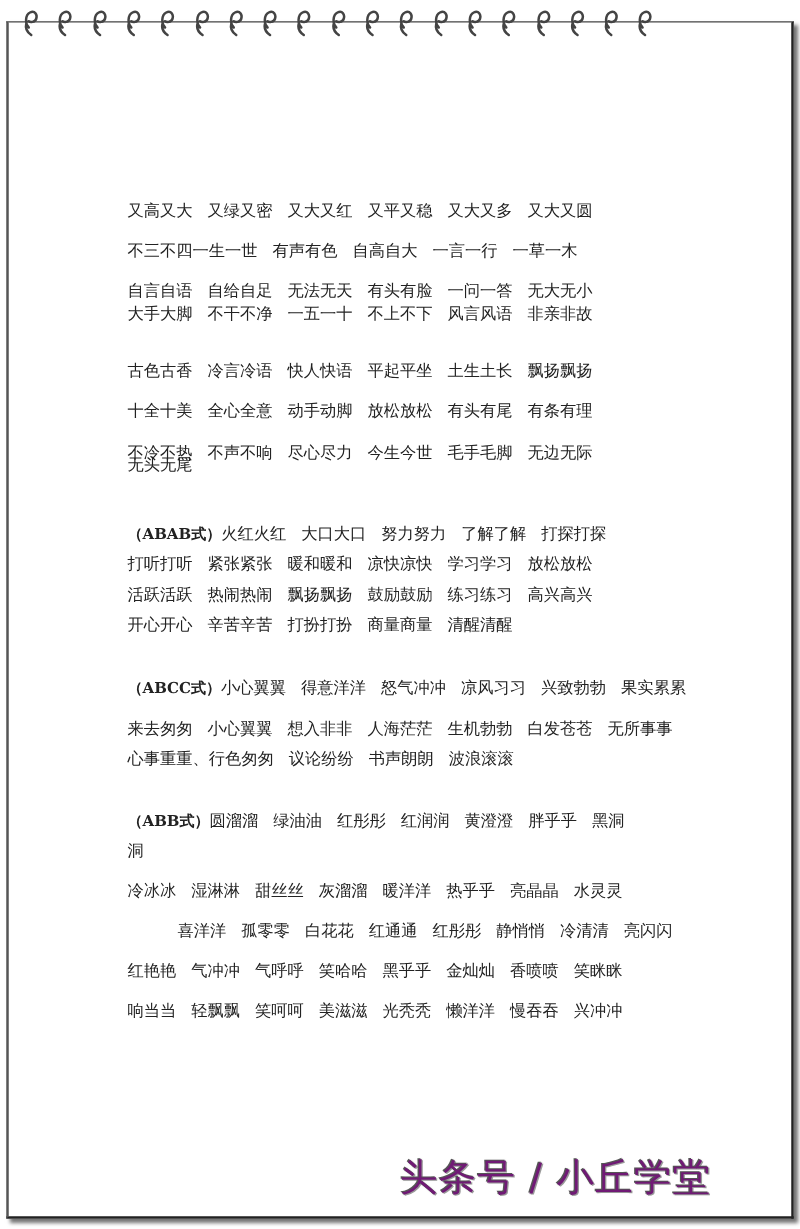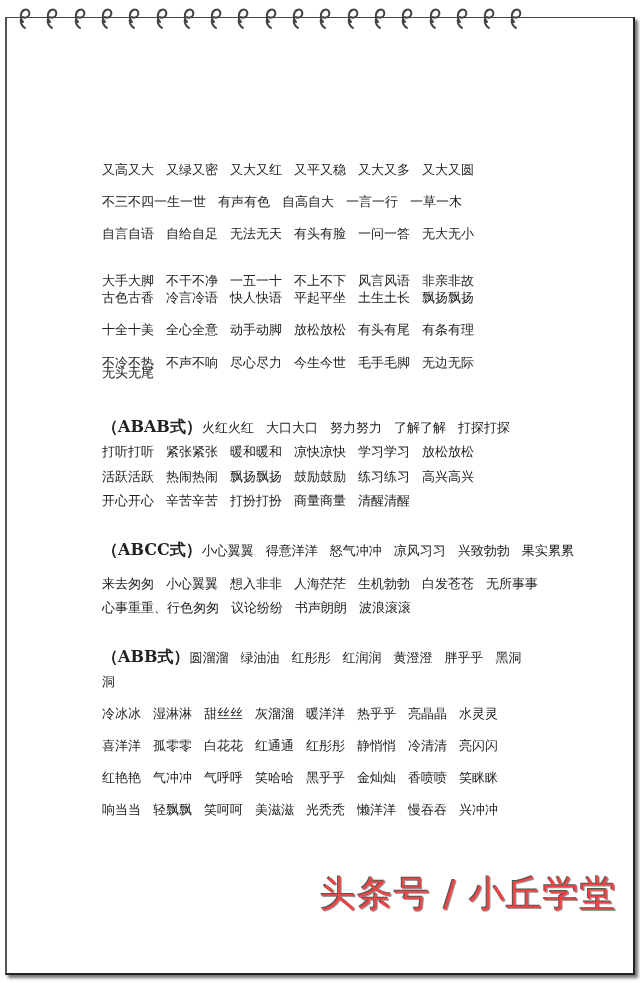--- a/index.html
+++ b/index.html
@@ -10,23 +10,23 @@
     border-left:2px solid #555; border-top:1px solid #444;
     border-right:2px solid #222; border-bottom:2px solid #222;
     box-shadow: 3px 3px 3px rgba(0,0,0,0.55);
     background:#ffffff;
   }
   .rings { position:absolute; left:0; top:0; width:640px; height:40px; }
   .ring { position:absolute; top:6px; width:12px; height:26px; }
   .content { position:absolute; left:102px; top:0; width:440px; font-size:13px; }
   .line { position:absolute; left:0; white-space:nowrap; height:18px; line-height:18px; }
   .w { display:inline-block; margin-right:12px; }
-  .tag { font-weight:bold; font-family:"DejaVu Serif", serif; font-size:16px; }
+  .tag { font-weight:bold; font-family:"DejaVu Serif", serif; font-size:12px; }
   .watermark {
-    position:absolute; left:320px; top:870px; font-size:36px; color:#ef4444;
+    position:absolute; left:320px; top:922px; font-size:30px; color:#701a75;
     letter-spacing:1px;
     text-shadow: -1px -1px 0 #555, 1px 1px 0 #999, 0 0 1px #777;
   }
 </style>
 </head>
 <body>
 
 <div class="page"></div>
 <div class="rings" id="rings">
     <div class="ring" style="left: 19px;"><svg width="12" height="26" viewBox="0 0 12 26">
@@ -85,33 +85,33 @@
       </svg></div>
     <div class="ring" style="left: 510.4px;"><svg width="12" height="26" viewBox="0 0 12 26">
         <path d="M6 22 C3 20,1 17,2 13 M4 16 C1 13,1 6,5 4 C9 2,11 6,10 9 C9 12,5 12,4 11" fill="none" stroke="#444" stroke-width="2" stroke-linecap="round"></path>
       </svg></div>
   </div>
 
 <div class="content" id="content">
     <div class="line" style="top: 161px;"><span class="w">又高又大</span><span class="w">又绿又密</span><span class="w">又大又红</span><span class="w">又平又稳</span><span class="w">又大又多</span><span class="w">又大又圆</span></div>
     <div class="line" style="top: 193px;"><span class="w">不三不四一生一世</span><span class="w">有声有色</span><span class="w">自高自大</span><span class="w">一言一行</span><span class="w">一草一木</span></div>
     <div class="line" style="top: 225px;"><span class="w">自言自语</span><span class="w">自给自足</span><span class="w">无法无天</span><span class="w">有头有脸</span><span class="w">一问一答</span><span class="w">无大无小</span></div>
-    <div class="line" style="top: 272px;"><span class="w">大手大脚</span><span class="w">不干不净</span><span class="w">一五一十</span><span class="w">不上不下</span><span class="w">风言风语</span><span class="w">非亲非故</span></div>
+    <div class="line" style="top: 243px;"><span class="w">大手大脚</span><span class="w">不干不净</span><span class="w">一五一十</span><span class="w">不上不下</span><span class="w">风言风语</span><span class="w">非亲非故</span></div>
     <div class="line" style="top: 289px;"><span class="w">古色古香</span><span class="w">冷言冷语</span><span class="w">快人快语</span><span class="w">平起平坐</span><span class="w">土生土长</span><span class="w">飘扬飘扬</span></div>
     <div class="line" style="top: 321px;"><span class="w">十全十美</span><span class="w">全心全意</span><span class="w">动手动脚</span><span class="w">放松放松</span><span class="w">有头有尾</span><span class="w">有条有理</span></div>
     <div class="line" style="top: 354px;"><span class="w">不冷不热</span><span class="w">不声不响</span><span class="w">尽心尽力</span><span class="w">今生今世</span><span class="w">毛手毛脚</span><span class="w">无边无际</span></div>
     <div class="line" style="top: 364px;"><span class="w">无头无尾</span></div>
     <div class="line" style="top: 418px;"><span class="tag">（ABAB式）</span><span class="w">火红火红</span><span class="w">大口大口</span><span class="w">努力努力</span><span class="w">了解了解</span><span class="w">打探打探</span></div>
     <div class="line" style="top: 443px;"><span class="w">打听打听</span><span class="w">紧张紧张</span><span class="w">暖和暖和</span><span class="w">凉快凉快</span><span class="w">学习学习</span><span class="w">放松放松</span></div>
     <div class="line" style="top: 468px;"><span class="w">活跃活跃</span><span class="w">热闹热闹</span><span class="w">飘扬飘扬</span><span class="w">鼓励鼓励</span><span class="w">练习练习</span><span class="w">高兴高兴</span></div>
     <div class="line" style="top: 492px;"><span class="w">开心开心</span><span class="w">辛苦辛苦</span><span class="w">打扮打扮</span><span class="w">商量商量</span><span class="w">清醒清醒</span></div>
     <div class="line" style="top: 541px;"><span class="tag">（ABCC式）</span><span class="w">小心翼翼</span><span class="w">得意洋洋</span><span class="w">怒气冲冲</span><span class="w">凉风习习</span><span class="w">兴致勃勃</span><span class="w">果实累累</span></div>
     <div class="line" style="top: 575px;"><span class="w">来去匆匆</span><span class="w">小心翼翼</span><span class="w">想入非非</span><span class="w">人海茫茫</span><span class="w">生机勃勃</span><span class="w">白发苍苍</span><span class="w">无所事事</span></div>
     <div class="line" style="top: 599px;"><span class="w">心事重重、行色匆匆</span><span class="w">议论纷纷</span><span class="w">书声朗朗</span><span class="w">波浪滚滚</span></div>
     <div class="line" style="top: 648px;"><span class="tag">（ABB式）</span><span class="w">圆溜溜</span><span class="w">绿油油</span><span class="w">红彤彤</span><span class="w">红润润</span><span class="w">黄澄澄</span><span class="w">胖乎乎</span><span class="w">黑洞</span></div>
     <div class="line" style="top: 673px;"><span class="w">洞</span></div>
     <div class="line" style="top: 705px;"><span class="w">冷冰冰</span><span class="w">湿淋淋</span><span class="w">甜丝丝</span><span class="w">灰溜溜</span><span class="w">暖洋洋</span><span class="w">热乎乎</span><span class="w">亮晶晶</span><span class="w">水灵灵</span></div>
-    <div class="line" style="top: 737px;"><span class="w">喜洋洋</span><span class="w">孤零零</span><span class="w">白花花</span><span class="w">红通通</span><span class="w">红彤彤</span><span class="w">静悄悄</span><span class="w">冷清清</span><span class="w">亮闪闪</span></div>
+    <div class="line" style="top: 737px; margin-left: 40px;"><span class="w">喜洋洋</span><span class="w">孤零零</span><span class="w">白花花</span><span class="w">红通通</span><span class="w">红彤彤</span><span class="w">静悄悄</span><span class="w">冷清清</span><span class="w">亮闪闪</span></div>
     <div class="line" style="top: 769px; text-align: center;"><span class="w">红艳艳</span><span class="w">气冲冲</span><span class="w">气呼呼</span><span class="w">笑哈哈</span><span class="w">黑乎乎</span><span class="w">金灿灿</span><span class="w">香喷喷</span><span class="w">笑眯眯</span></div>
     <div class="line" style="top: 801px;"><span class="w">响当当</span><span class="w">轻飘飘</span><span class="w">笑呵呵</span><span class="w">美滋滋</span><span class="w">光秃秃</span><span class="w">懒洋洋</span><span class="w">慢吞吞</span><span class="w">兴冲冲</span></div>
   </div>
 
 <div class="watermark">头条号 / 小丘学堂</div>
 
 </body></html>

